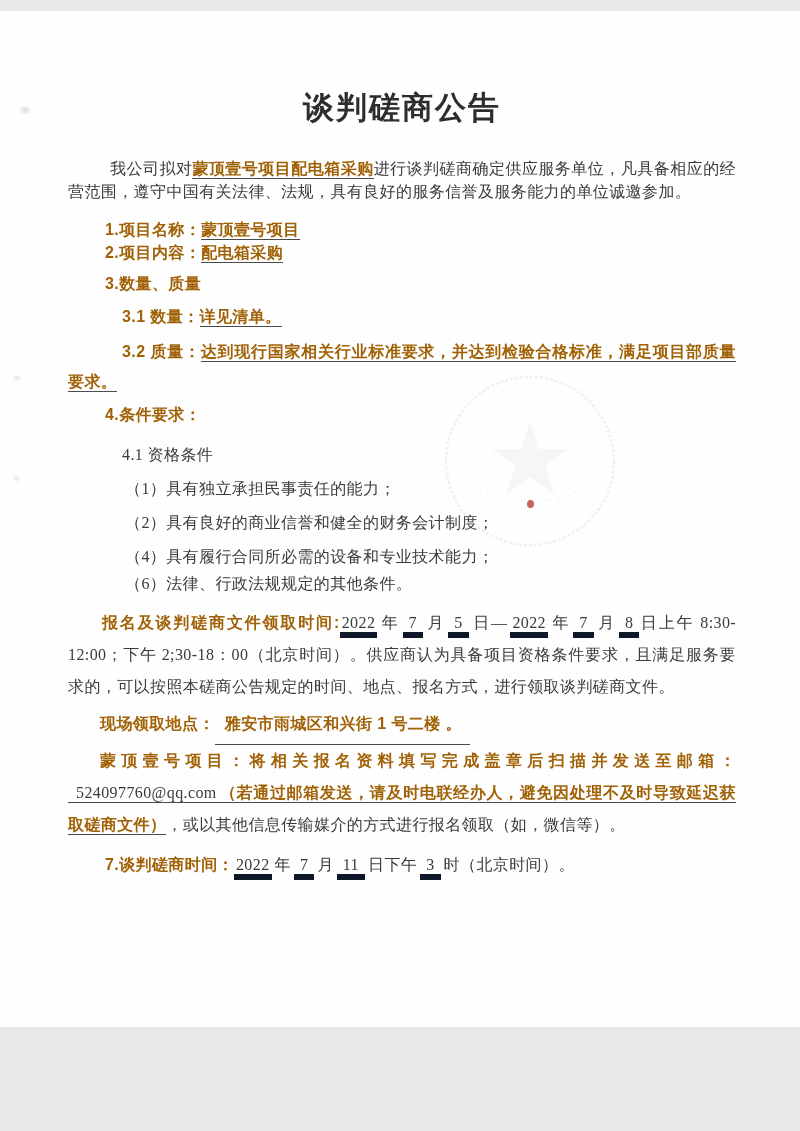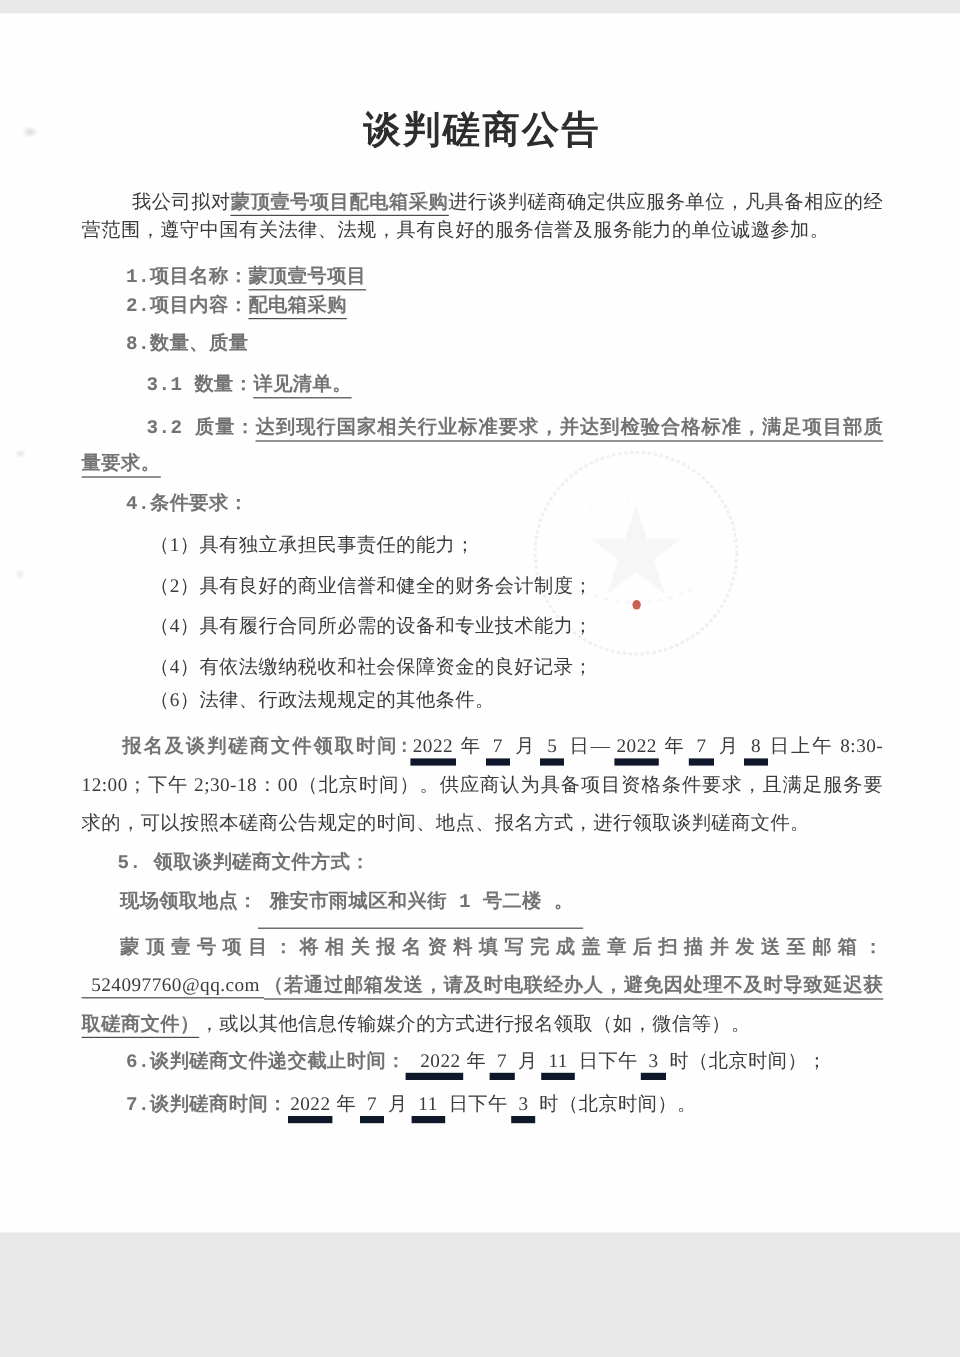--- a/index.html
+++ b/index.html
@@ -15,21 +15,21 @@
     letter-spacing:0.4px;
   }
   .sheet{position:absolute;left:68px;top:80px;width:668px;}
   .title{
     margin:0;text-align:center;
     font-size:31px;line-height:34px;
     font-weight:700;letter-spacing:2px;color:#2d2d2d;
     font-family:"Liberation Serif","DejaVu Serif",serif;
   }
   p{margin:0;}
-  .hei{font-family:Liberation Mono, monospace;font-weight:700;color:#737373;}
+  .hei{font-family:Liberation Sans, sans-serif;font-weight:700;color:#a16207;}
   .u{border-bottom:1px solid #4a4a4a;padding-bottom:1px;}
   .blank{border-bottom:6px solid #0f172a;padding:0 6px 1px 6px;}
   .blank.tight{padding:0 2px 1px 2px;}
   .blank.lead{padding-left:12px;}
   .w{margin:0 3px;}
   .intro{margin-top:32px;line-height:23px;text-indent:42px;text-align:justify;}
   .row-name{margin-top:15px;padding-left:37px;line-height:23px;}
   .row-content{padding-left:37px;line-height:23px;}
   .h-qty{margin-top:8px;padding-left:37px;line-height:23px;}
   .row-qty{margin-top:10px;padding-left:54px;line-height:23px;}
@@ -81,41 +81,39 @@
   <div class="sheet">
 
     <h1 class="title">谈判磋商公告</h1>
 
     <p class="intro"><span>我公司拟对</span><span class="hei u">蒙顶壹号项目配电箱采购</span><span>进行谈判磋商确定供应服务单位，凡具备相应的经营范围，遵守中国有关法律、法规，具有良好的服务信誉及服务能力的单位诚邀参加。</span></p>
 
     <p class="row-name"><span class="hei">1.项目名称：</span><span class="hei u">蒙顶壹号项目</span></p>
 
     <p class="row-content"><span class="hei">2.项目内容：</span><span class="hei u">配电箱采购</span></p>
 
-    <p class="h-qty"><span class="hei">8.数量、质量</span></p>
+    <p class="h-qty"><span class="hei">3.数量、质量</span></p>
 
     <p class="row-qty"><span class="hei">3.1 数量：</span><span class="hei u">详见清单。</span></p>
 
     <p class="row-quality"><span class="hei">3.2 质量：</span><span class="hei u">达到现行国家相关行业标准要求，并达到检验合格标准，满足项目部质量要求。</span></p>
 
     <p class="h-req"><span class="hei">4.条件要求：</span></p>
 
+    <p class="h-qual">4.1 资格条件</p>
 
     <p class="cond">（1）具有独立承担民事责任的能力；</p>
     <p class="cond">（2）具有良好的商业信誉和健全的财务会计制度；</p>
     <p class="cond">（4）具有履行合同所必需的设备和专业技术能力；</p>
-    <p class="cond">（4）有依法缴纳税收和社会保障资金的良好记录；</p>
     <p class="cond last">（6）法律、行政法规规定的其他条件。</p>
 
     <p class="reg"><span class="hei">报名及谈判磋商文件领取时间:</span><span class="blank tight">2022</span><span class="w">年</span><span class="blank">7</span><span class="w">月</span><span class="blank">5</span><span class="w">日—</span><span class="blank tight">2022</span><span class="w">年</span><span class="blank">7</span><span class="w">月</span><span class="blank">8</span><span>日上午 8:30-12:00；下午 2;30-18：00（北京时间）。供应商认为具备项目资格条件要求，且满足服务要求的，可以按照本磋商公告规定的时间、地点、报名方式，进行领取谈判磋商文件。</span></p>
 
-    <p class="h-pickup"><span class="hei">5. 领取谈判磋商文件方式：</span></p>
 
     <p class="row-onsite"><span class="hei">现场领取地点：</span><span class="hei u" style="padding:0 8px 12px 10px;">雅安市雨城区和兴街 1 号二楼 。</span></p>
 
     <p class="online"><span class="hei">蒙顶壹号项目：</span><span class="hei">将相关报名资料填写完成盖章后扫描并发送至邮箱：</span><span class="email">524097760@qq.com</span><span class="hei u">（若通过邮箱发送，请及时电联经办人，避免因处理不及时导致延迟获取磋商文件）</span><span>，或以其他信息传输媒介的方式进行报名领取（如，微信等）。</span></p>
 
-    <p class="row-deadline"><span class="hei">6.谈判磋商文件递交截止时间：</span><span class="blank tight lead">2022</span><span class="w">年</span><span class="blank">7</span><span class="w">月</span><span class="blank">11</span><span class="w">日下午</span><span class="blank">3</span><span class="w">时（北京时间）；</span></p>
 
     <p class="row-meeting"><span class="hei">7.谈判磋商时间：</span><span class="blank tight">2022</span><span class="w">年</span><span class="blank">7</span><span class="w">月</span><span class="blank">11</span><span class="w">日下午</span><span class="blank">3</span><span class="w">时（北京时间）。</span></p>
 
   </div>
 </div>
 
 </body></html>

